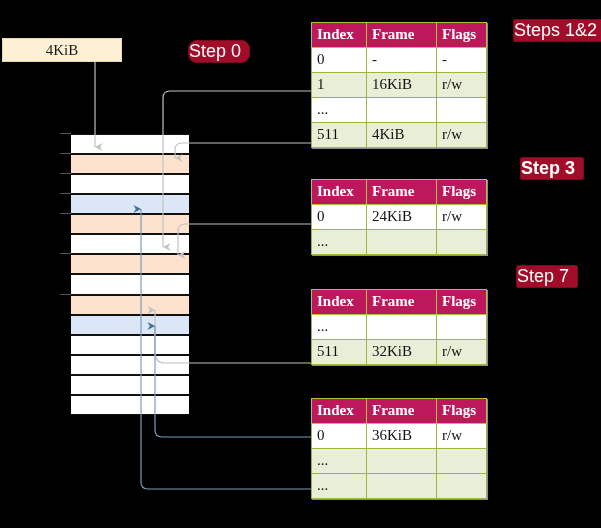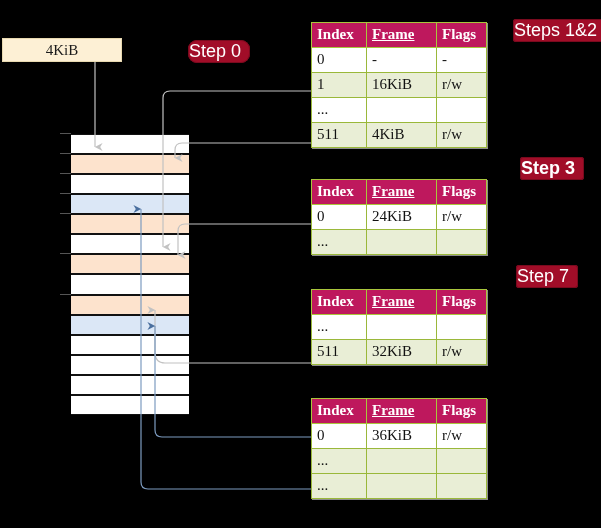--- a/index.html
+++ b/index.html
@@ -89,21 +89,21 @@
     background: #be185d;
     color: #ffffff;
     font-weight: bold;
     border: 1px solid #a9c63c;
   }
   .ptable tr.alt td { background: #e9eed6; }
   .ptable td.c-index { width: 55px; }
   .ptable td.c-frame { width: 70px; }
   .ptable td.c-flags { width: 50px; }
   .ptable th.c-index { width: 55px; }
-  .ptable th.c-frame { width: 70px; text-decoration: underline; }
+  .ptable th.c-frame { width: 70px; }
   .ptable th.c-flags { width: 50px; }
 
   
   #wires {
     position: absolute;
     left: 0; top: 0;
     width: 601px;
     height: 528px;
     pointer-events: none;
   }

